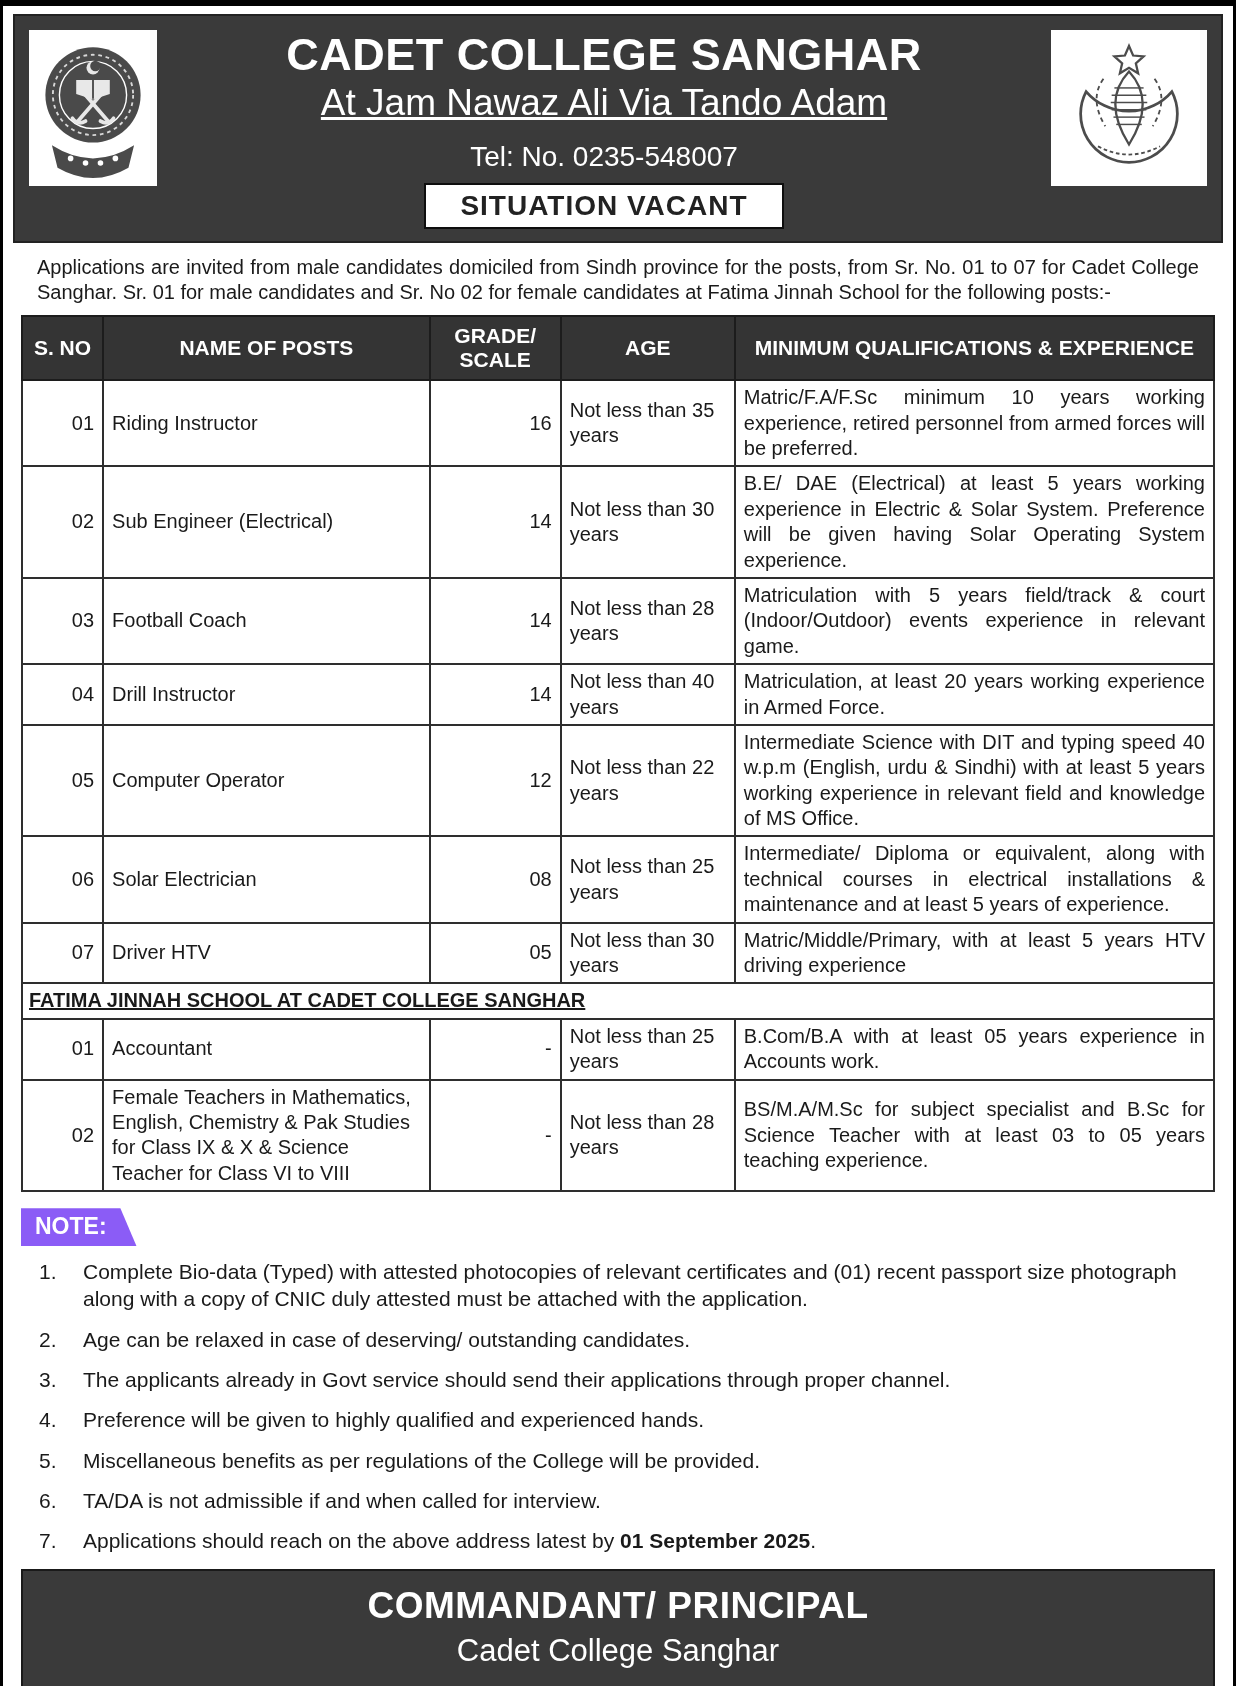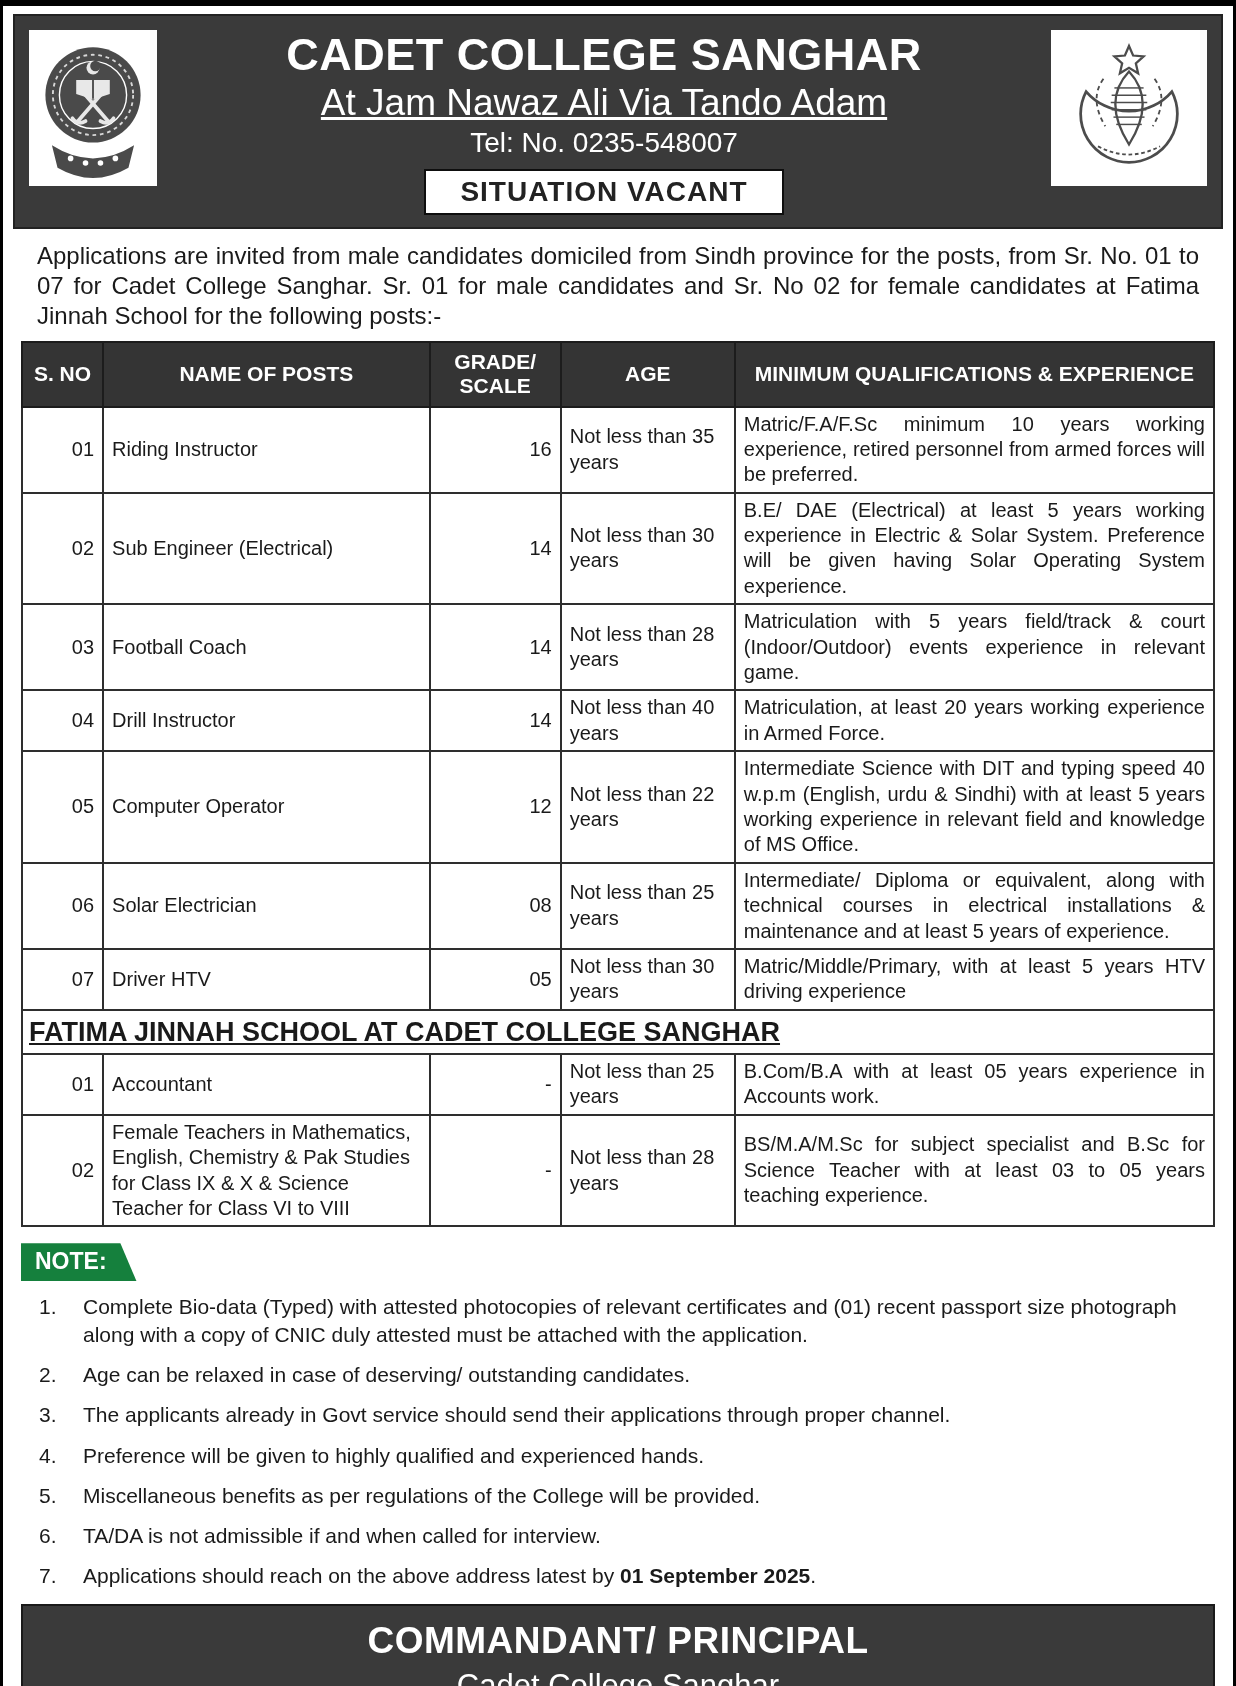--- a/index.html
+++ b/index.html
@@ -16,50 +16,50 @@
   .header-block{
     background:var(--dark-bg); border:2px solid #222;
     display:flex; align-items:stretch; padding:14px 14px 12px; gap:10px;
   }
   .logo-box{background:#fff; display:flex; align-items:center; justify-content:center; align-self:flex-start;}
   .logo-box.left{width:128px; height:156px;}
   .logo-box.right{width:156px; height:156px;}
   .header-center{flex:1; text-align:center; color:#fff; line-height:1.12;}
   .hdr-title{font-size:45px; font-weight:bold; letter-spacing:.5px;}
   .hdr-subtitle{font-size:37px; margin-top:2px;text-decoration:underline;}
-  .hdr-tel{font-size:28px; margin-top:3px;}
+  .hdr-tel{font-size:28px; margin-top:17px;}
   .hdr-banner{
     display:inline-block; background:#fff; color:#222; border:2px solid #0e0e0e;
     font-size:28px; font-weight:bold; letter-spacing:1px; padding:5px 34px; margin-top:11px;
   }
   
   .intro{
-    margin:12px 24px 10px; font-size:24px; line-height:1.26; text-align:justify;
+    margin:12px 24px 10px; font-size:20px; line-height:1.26; text-align:justify;
   }
   
   table.posts{
     width:calc(100% - 16px); margin:0 8px; border-collapse:collapse; font-size:20px;
   }
   table.posts th{
     background:var(--table-head-bg); color:#fff; font-weight:bold; font-size:21px;
     padding:7px 4px; border:2px solid #1c1c1c; line-height:1.15;
   }
   table.posts th + th{border-left:2px solid #cfcfcf;}
   table.posts td{
     border:2px solid #2e2e2e; padding:4px 8px; vertical-align:middle; line-height:1.27;
   }
   td.c-sno, td.c-grade{text-align:right;}
   td.c-qual{text-align:justify;}
   tr.section-row td{
-    font-weight:bold; font-size:27px; padding:4px 6px;
+    font-weight:bold; font-size:20px; padding:4px 6px;
   }
   tr.section-row td span{text-decoration:underline;}
   
   .note-label{
-    display:inline-block; background:#15803d; color:#fff; font-weight:bold; font-size:23px;
+    display:inline-block; background:#8b5cf6; color:#fff; font-weight:bold; font-size:23px;
     padding:5px 30px 6px 14px; margin:16px 0 12px 8px;
     clip-path:polygon(0 0, 86% 0, 100% 100%, 0 100%);
   }
   .notes{margin:0 20px 0 14px;}
   .note-item{display:flex; font-size:21px; line-height:1.3; margin-bottom:13px;}
   .note-num{flex:0 0 56px; padding-left:12px; box-sizing:border-box;}
   .note-text{flex:1; text-align:left;}
   
   .footer-bar{
     background:var(--dark-bg); border:2px solid #1a1a1a; color:#fff; text-align:center;

